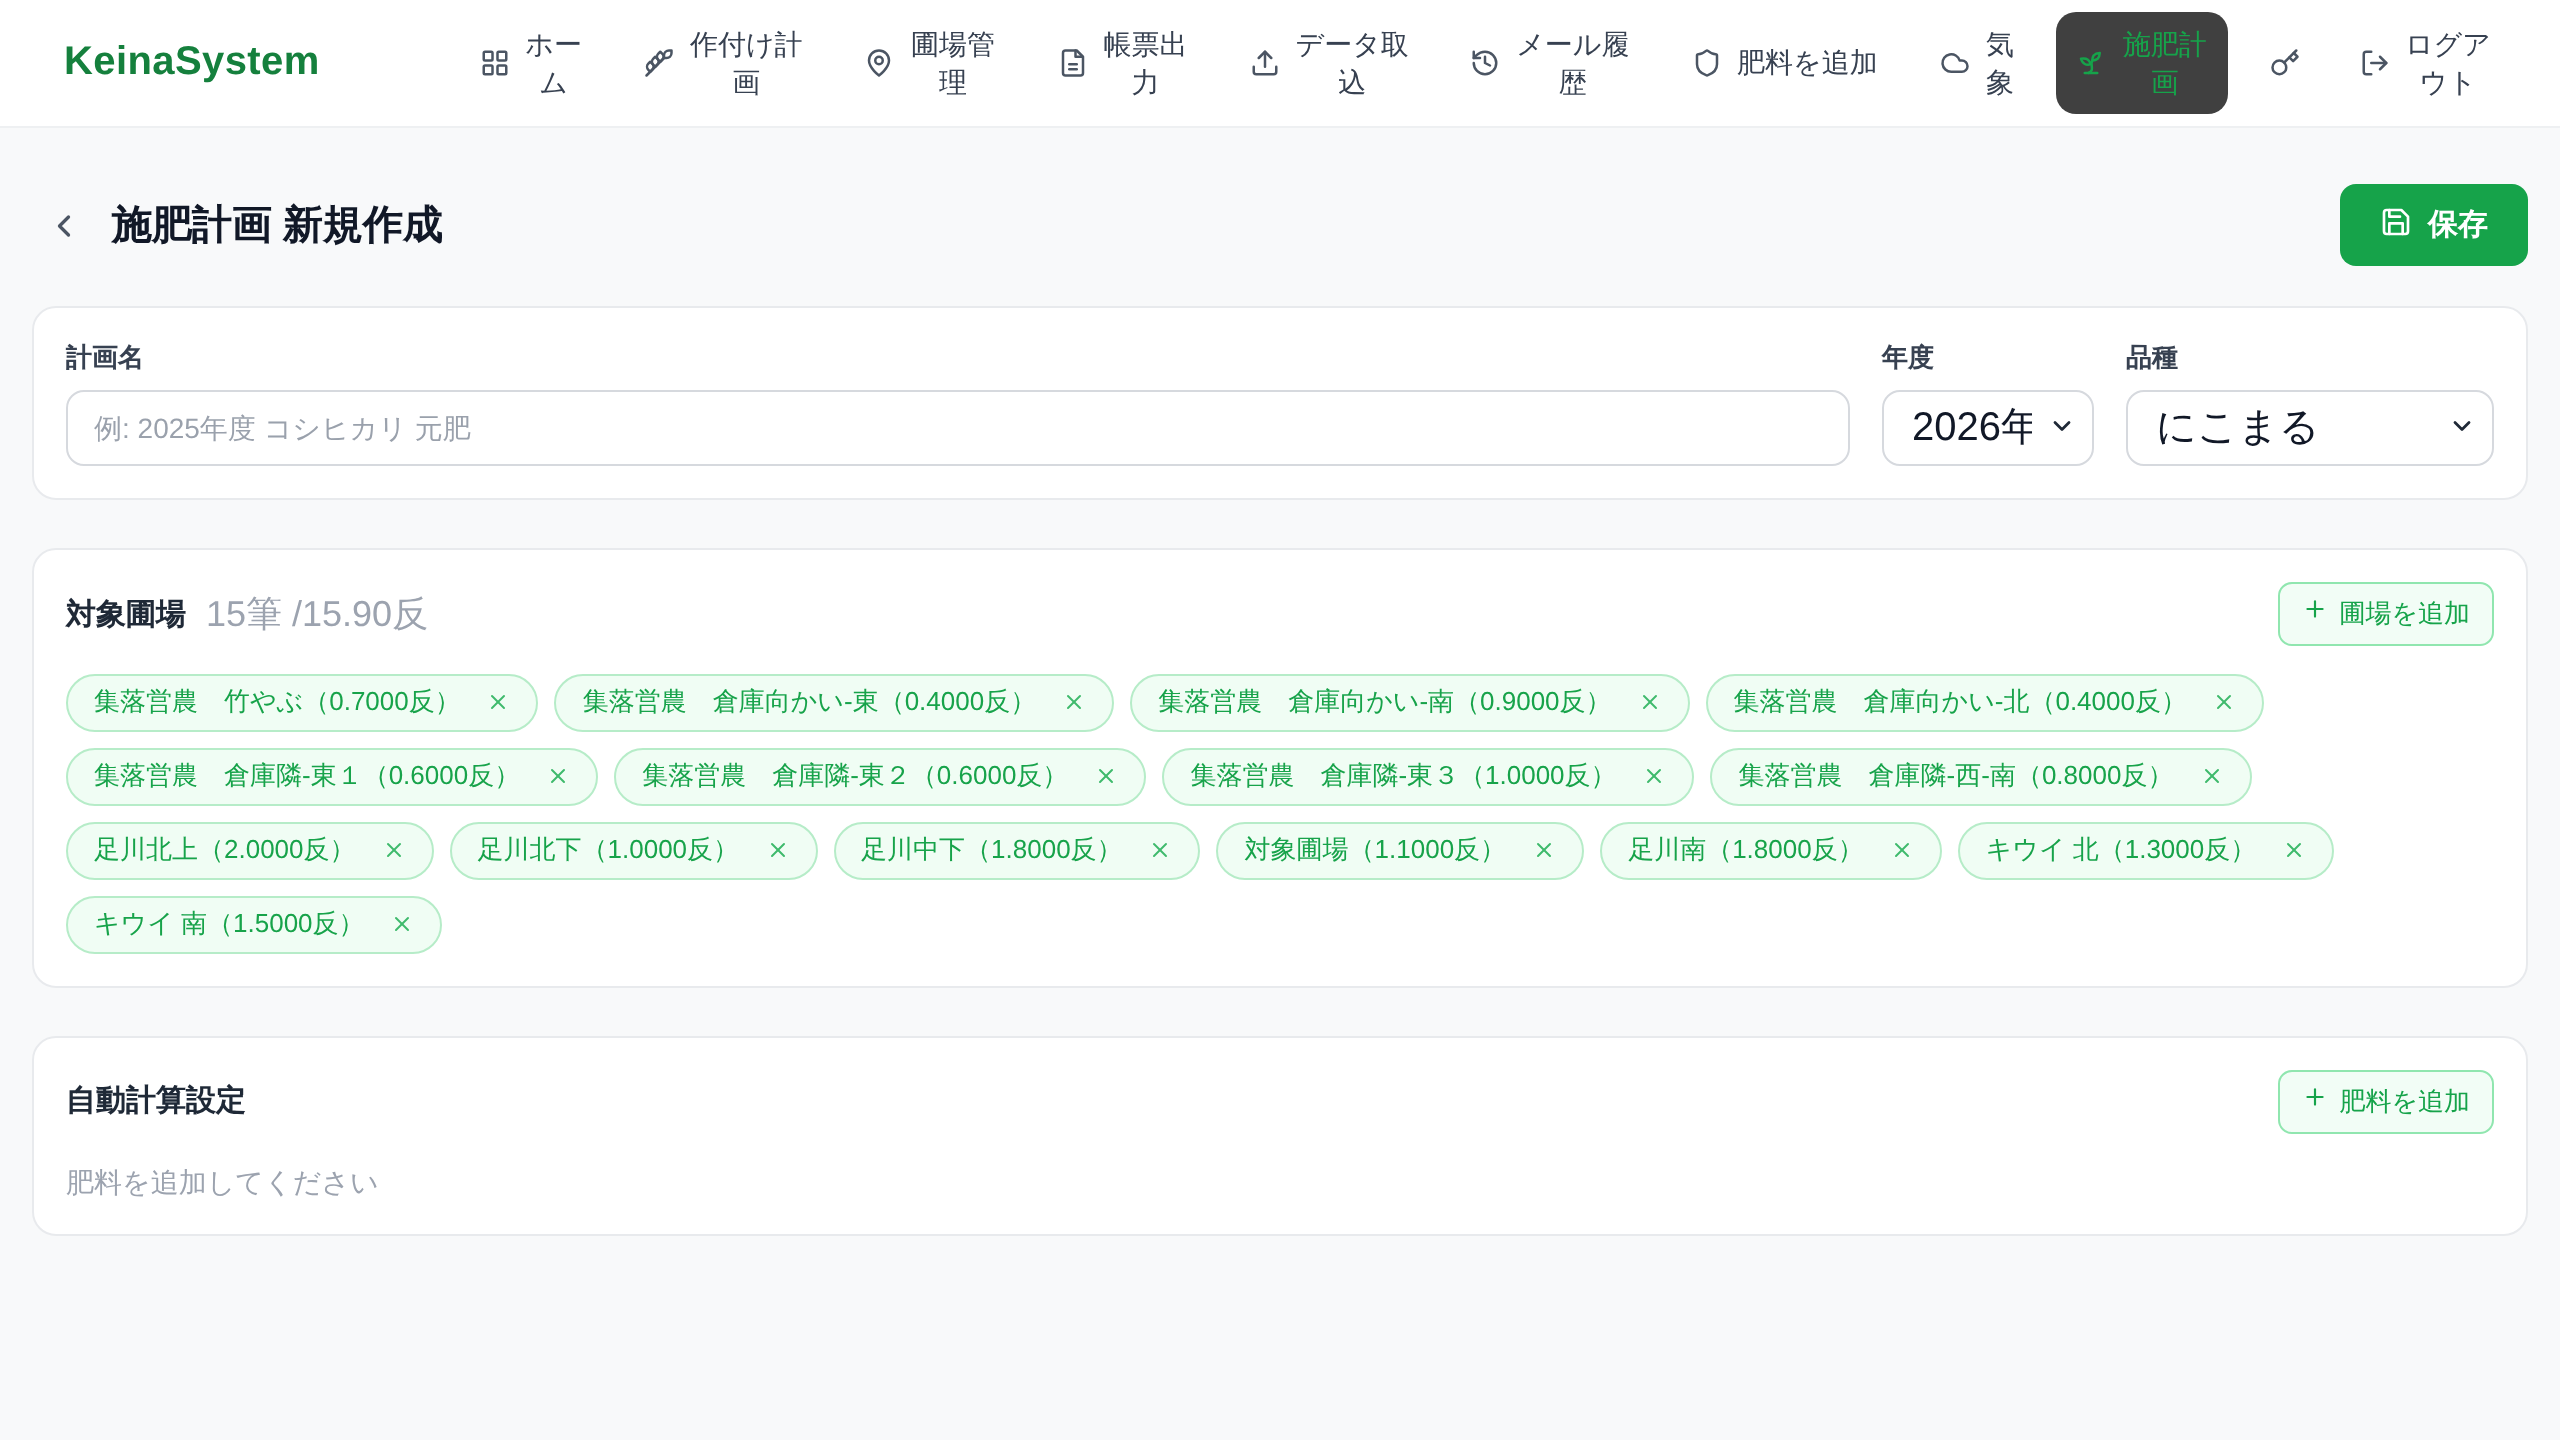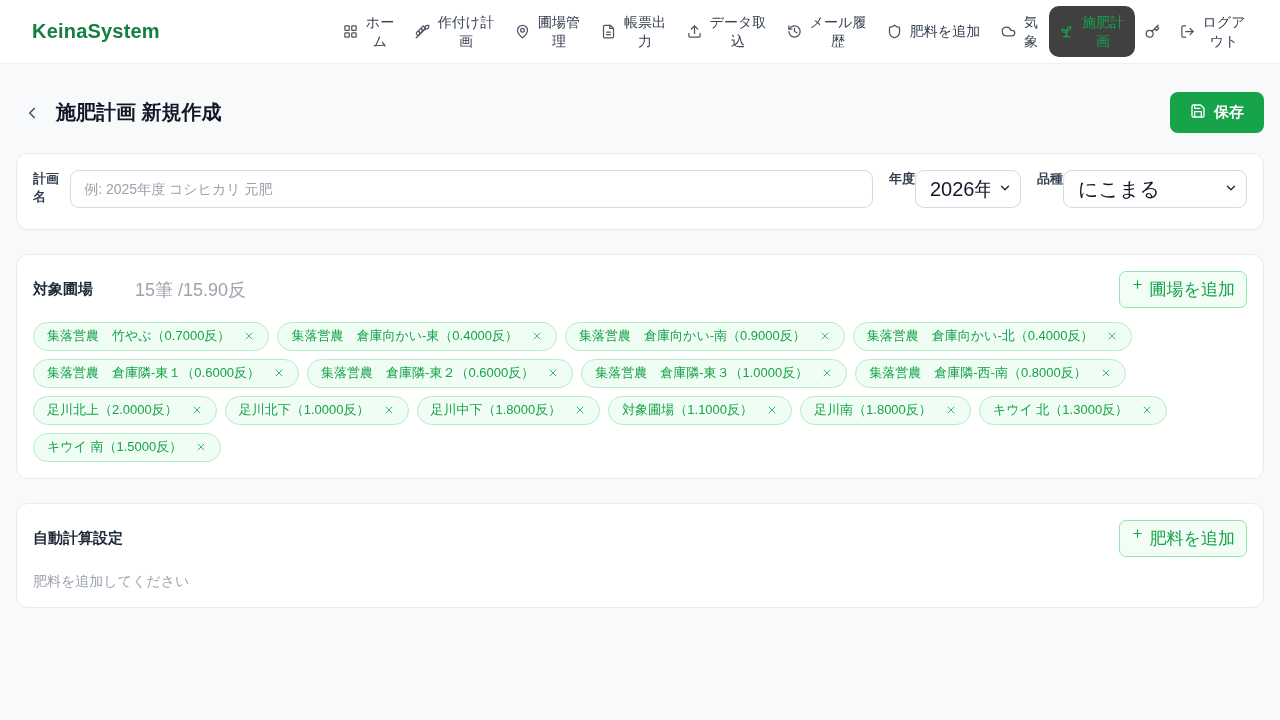--- a/index.html
+++ b/index.html
@@ -10,21 +10,21 @@
   }
   svg.ic { display:block; fill:none; stroke:currentColor; stroke-width:2;
            stroke-linecap:round; stroke-linejoin:round; }
 
   
   .topnav {
     height:64px; background:#ffffff; border-bottom:1px solid #eef0f2;
     display:flex; align-items:center; padding:0 24px 0 32px;
   }
   .brand { font-size:20px; font-weight:700; color:#15803d; letter-spacing:.2px; white-space:nowrap; }
-  .nav-items { flex:1; display:flex; align-items:center; justify-content:flex-end;
+  .nav-items { flex:1; display:flex; align-items:center; justify-content:space-between;
                margin-left:70px; }
   .nav-item { display:flex; align-items:center; gap:7px; padding:7px 10px;
               border-radius:10px; cursor:pointer; color:#374151; }
   .nav-item .nav-ic { color:#4b5563; display:flex; }
   .nav-label { font-size:14px; line-height:1.35; text-align:center; word-break:break-all; }
   .lw1{ width:16px; } .lw2{ width:30px; } .lw3{ width:44px; } .lw4{ width:58px; } .lw5{ width:72px; }
   .nav-item.active { background:#404040; color:#16a34a; }
   .nav-item.active .nav-ic { color:#16a34a; }
 
   
@@ -34,43 +34,43 @@
   .page-title { font-size:20px; font-weight:700; color:#111827; margin-left:8px; }
   .save-btn { margin-left:auto; display:flex; align-items:flex-start; gap:8px;
               background:#16a34a; color:#ffffff; border:none; border-radius:8px;
               padding:11px 20px; font-size:15px; font-weight:600; cursor:pointer;
               font-family:inherit; }
 
   
   .card { background:#ffffff; border:1px solid #e8eaed; border-radius:12px;
           margin:0 16px 24px 16px; padding:16px; }
   .form-row { display:flex; gap:16px; }
-  .fgroup { display:flex; }
+  .fgroup { display:flex; flex-direction:column; }
   .fgroup.grow { flex:1; }
   .flabel { font-size:13px; color:#374151; font-weight:600; margin-bottom:7px; }
   .text-input {
     height:38px; border:1px solid #d6d9de; border-radius:9px; padding:0 13px;
     font-size:14px; color:#111827; font-family:inherit; background:#fff; width:100%;
   }
   .text-input::placeholder { color:#9aa1ac; }
   .select-wrap { position:relative; }
   .select-wrap select {
     height:38px; border:1px solid #d6d9de; border-radius:9px; background:#fff;
     font-size:20px; color:#111827; font-family:inherit; appearance:none;
     -webkit-appearance:none; padding:0 30px 0 14px; width:100%; cursor:pointer;
   }
   .sel-chev { position:absolute; right:9px; top:11px; pointer-events:none; color:#1f2937; }
   .w-year { width:106px; } .w-variety { width:184px; }
 
-  .card-head { display:flex; align-items:center;gap:32px; }
+  .card-head { display:flex; align-items:center; }
   .card-title { font-size:15px; font-weight:700; color:#1f2937; }
   .card-sub { font-size:18px; color:#9ca3af; margin-left:10px; }
   .add-btn { margin-left:auto; display:flex; align-items:flex-start; gap:6px;
              background:#f2fdf6; border:1px solid #90e6af; color:#16a34a;
-             border-radius:7px; padding:6px 11px; font-size:17px; cursor:pointer;
+             border-radius:7px; padding:6px 11px; font-size:13px; cursor:pointer;
              font-family:inherit; }
 
   .tags { display:flex; flex-wrap:wrap; gap:8px 8px; margin-top:14px; }
   .tag { display:inline-flex; align-items:center; gap:13px;
          background:#f0fdf4; border:1px solid #b6ecc8; color:#17a34a;
          border-radius:999px; padding:5px 13px; font-size:13px; line-height:1.3; }
   .tag-x { display:flex; color:#3fba6c; cursor:pointer; }
 
   .empty-text { font-size:14px; color:#9ca3af; margin-top:16px; }
 </style>

